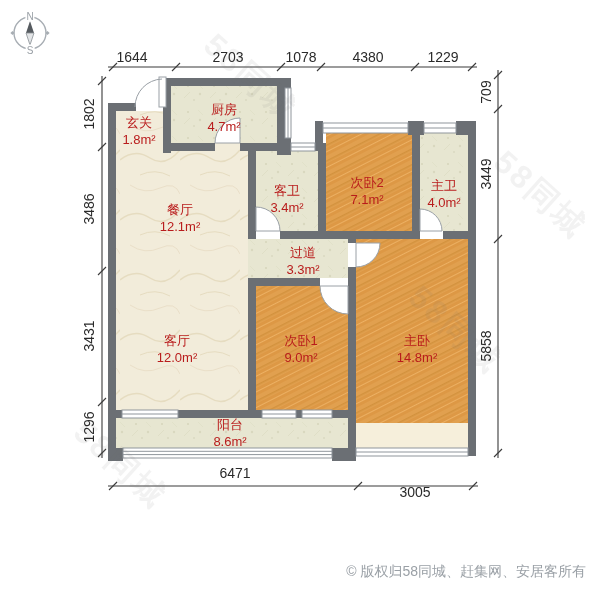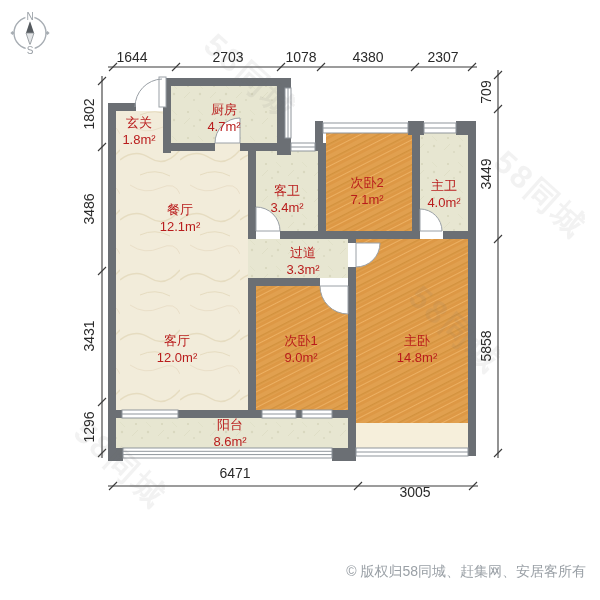--- a/index.html
+++ b/index.html
@@ -211,21 +211,21 @@
   </div>
   <div class="room-label" style="left:230px;top:433px">
     <div>阳台</div>
     <div class="area">8.6m²</div>
   </div>
 
   <span class="dim" style="left:132px;top:57px">1644</span>
   <span class="dim" style="left:228px;top:57px">2703</span>
   <span class="dim" style="left:301px;top:57px">1078</span>
   <span class="dim" style="left:368px;top:57px">4380</span>
-  <span class="dim" style="left:443px;top:57px">2307</span>
+  <span class="dim" style="left:443px;top:57px">1229</span>
   <span class="dim v" style="left:89px;top:114px">1802</span>
   <span class="dim v" style="left:89px;top:209px">3486</span>
   <span class="dim v" style="left:89px;top:336px">3431</span>
   <span class="dim v" style="left:89px;top:427px">1296</span>
   <span class="dim v" style="left:486px;top:92px">709</span>
   <span class="dim v" style="left:486px;top:174px">3449</span>
   <span class="dim v" style="left:486px;top:346px">5858</span>
   <span class="dim" style="left:235px;top:473px">6471</span>
   <span class="dim" style="left:415px;top:492px">3005</span>
 

